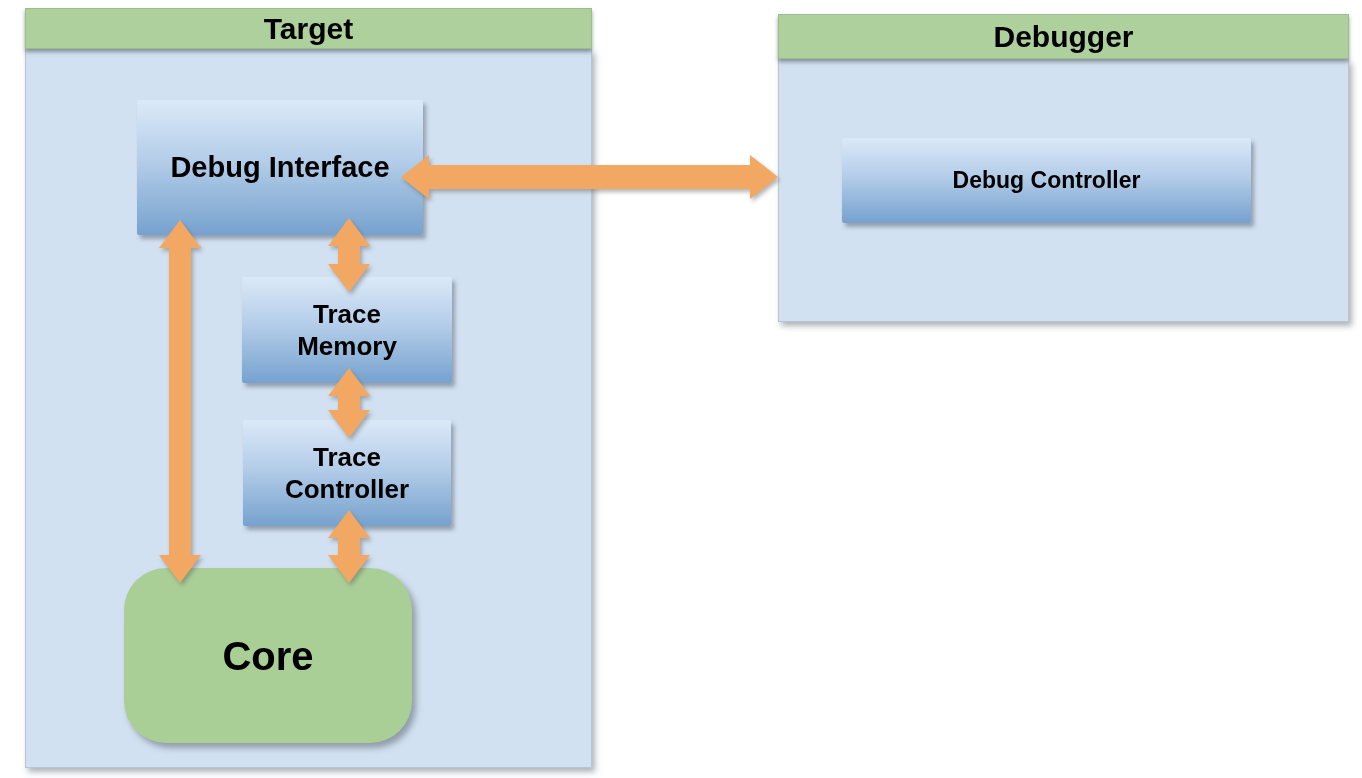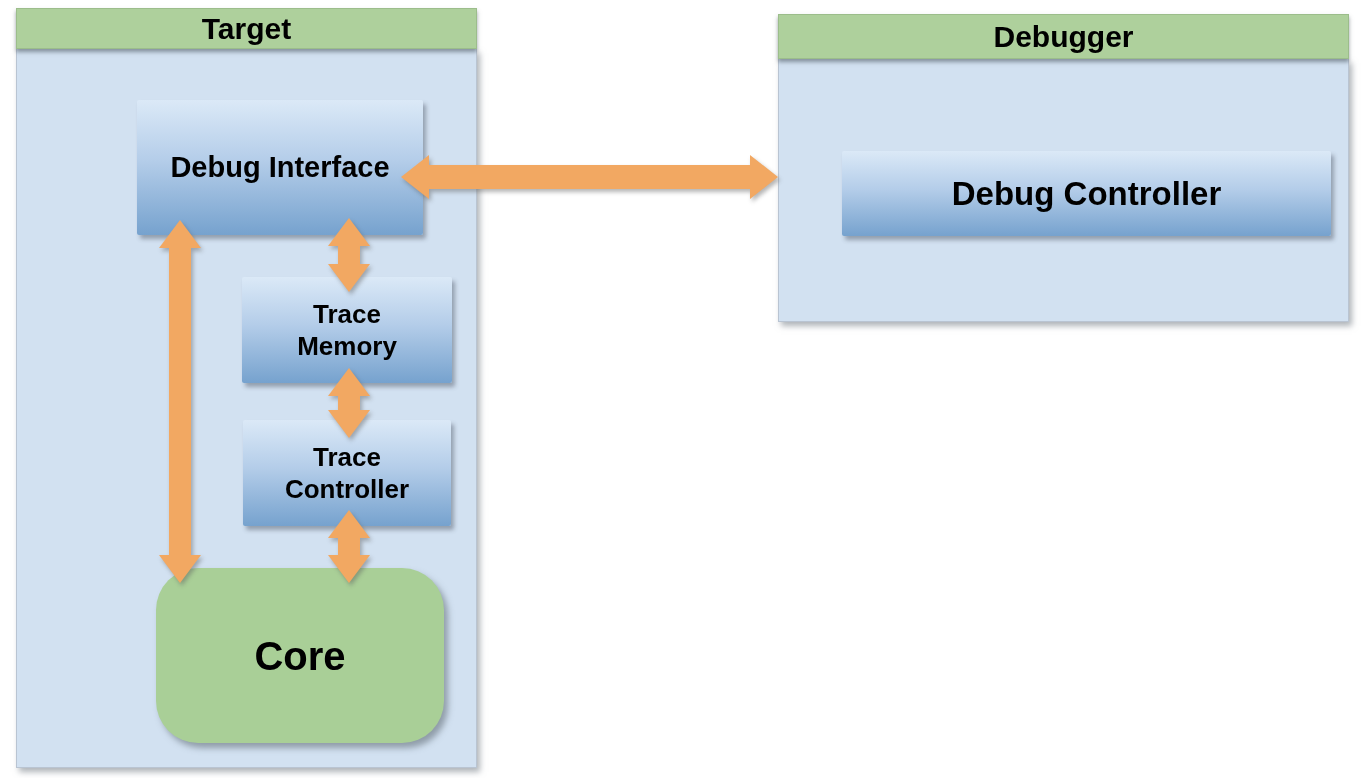--- a/index.html
+++ b/index.html
@@ -35,21 +35,21 @@
     position: relative;
     z-index: 2;
   }
   .container-body {
     flex: 1;
     background: #d2e1f1;
     border: 1px solid #b9c4d2;
     border-top: none;
     box-shadow: 3px 4px 6px rgba(110, 118, 128, 0.55);
   }
-  #target    { left: 16px;   top: 8px;  width: 461px; height: 760px; text-align: center; }
+  #target    { left: 25px;   top: 8px;  width: 567px; height: 760px; text-align: center; }
   #target .container-header   { height: 39px; }
   #debugger  { left: 778px; top: 14px; width: 571px; height: 308px; text-align: center; }
   #debugger .container-header { height: 43px; }
 
   
   .node {
     position: absolute;
     display: flex;
     align-items: center;
     justify-content: center;
@@ -61,28 +61,27 @@
     line-height: 1.25;
   }
   .node-blue {
     background: linear-gradient(180deg, #dbe9f7 0%, #b4cde9 45%, #76a2ce 100%);
     border-radius: 2px;
     box-shadow: 3px 4px 4px rgba(70, 80, 95, 0.45);
   }
   #debug-interface  { left: 137px; top: 100px; width: 286px; height: 135px; font-size: 29px; }
   #trace-memory     { left: 242px; top: 277px; width: 210px; height: 106px; font-size: 26px; }
   #trace-controller { left: 243px; top: 420px; width: 208px; height: 106px; font-size: 26px; }
-  #debug-controller { left: 842px; top: 151px; width: 489px; height: 85px;  font-size: 33px; }
+  #debug-controller { left: 842px; top: 138px; width: 409px; height: 85px;  font-size: 23px; }
   #core {
     left: 124px; top: 568px; width: 288px; height: 175px;
     background: #a9cf97;
     border-radius: 42px;
     box-shadow: 4px 5px 6px rgba(90, 100, 110, 0.55);
     font-size: 40px;
-    margin-left: 32px;
   }
 
   
   #arrow-layer {
     position: absolute;
     left: 0; top: 0;
     width: 1362px; height: 778px;
     z-index: 3;
     pointer-events: none;
   }

